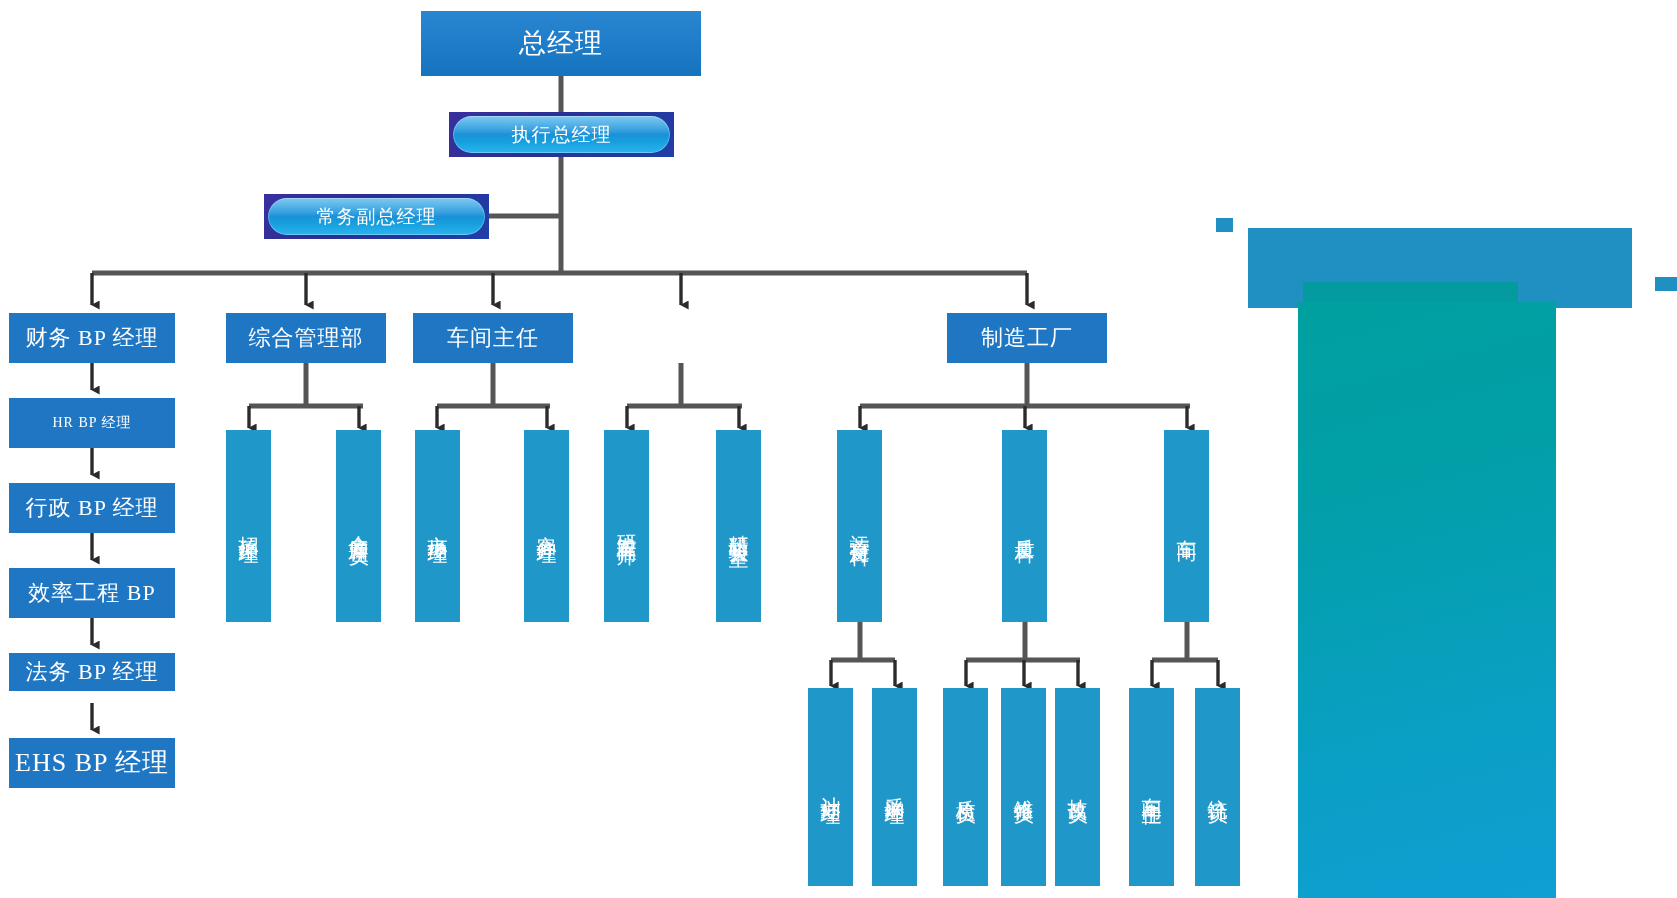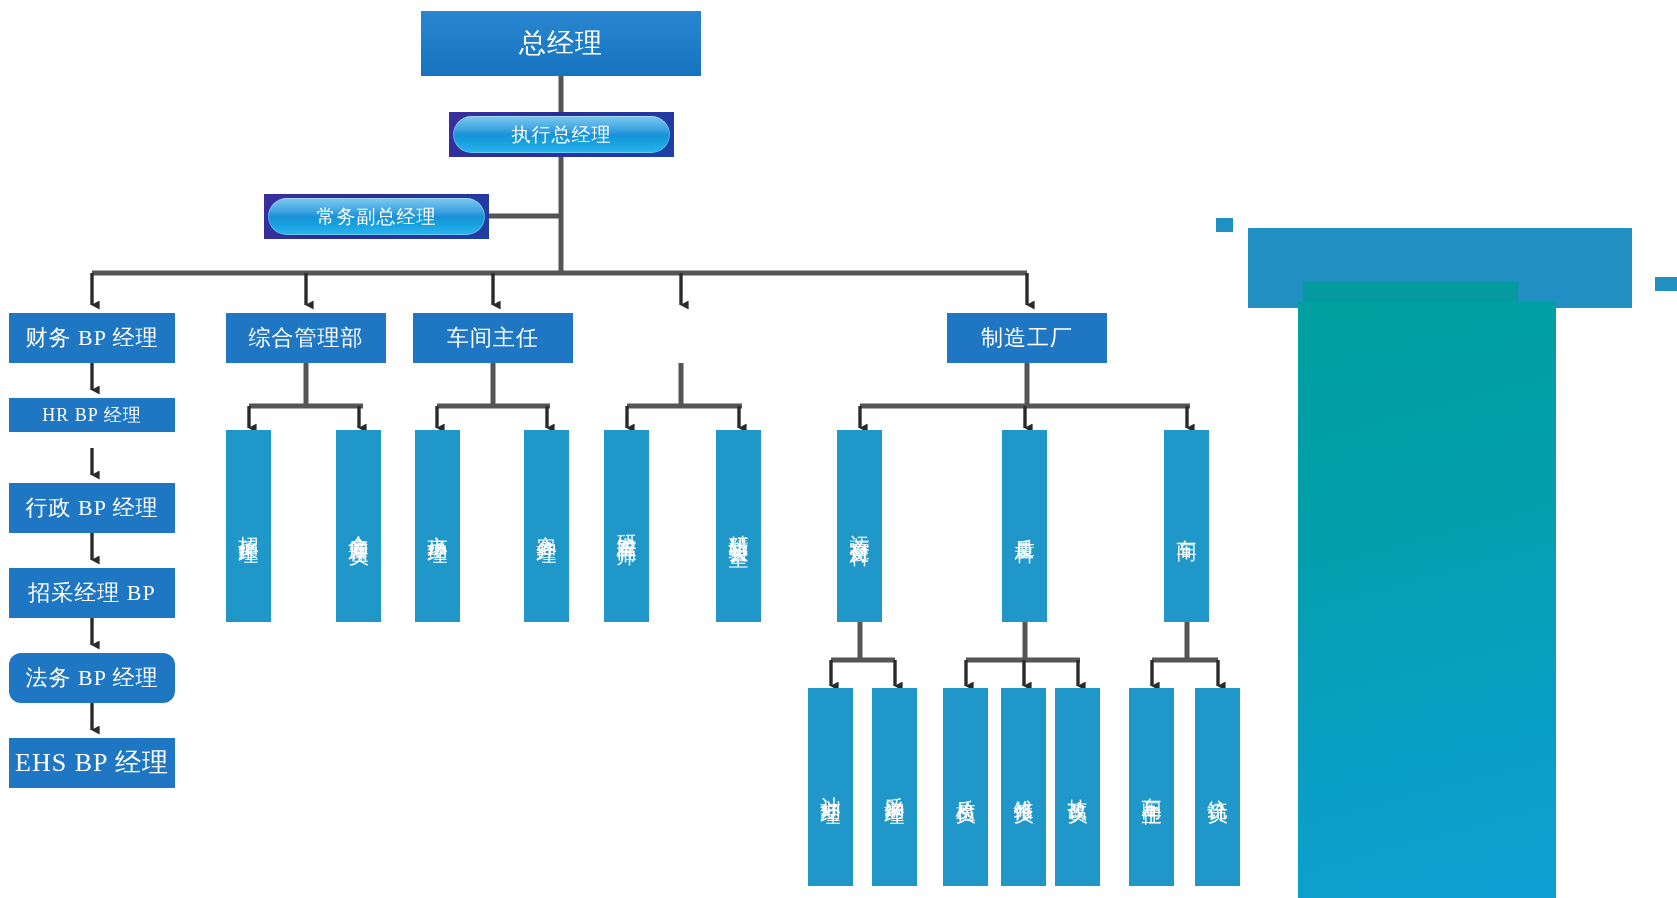--- a/index.html
+++ b/index.html
@@ -174,24 +174,24 @@
 
   <div class="node flat" style="left:9px;top:313px;width:166px;height:50px;font-size:22px;">财务 BP 经理</div>
 
   <div class="node flat" style="left:226px;top:313px;width:160px;height:50px;font-size:22px;">综合管理部</div>
 
   <div class="node flat" style="left:413px;top:313px;width:160px;height:50px;font-size:22px;">车间主任</div>
 
 
   <div class="node flat" style="left:947px;top:313px;width:160px;height:50px;font-size:22px;">制造工厂</div>
 
-  <div class="node flat" style="left:9px;top:398px;width:166px;height:34px;font-size:18px;text-align:right;">HR BP 经理</div>
+  <div class="node flat" style="left:9px;top:398px;width:166px;height:50px;font-size:14px;text-align:right;">HR BP 经理</div>
   <div class="node flat" style="left:9px;top:483px;width:166px;height:50px;font-size:22px;">行政 BP 经理</div>
-  <div class="node flat" style="left:9px;top:568px;width:166px;height:50px;font-size:22px;">招采经理 BP</div>
-  <div class="node flat" style="left:9px;top:653px;width:166px;height:50px;font-size:22px;border-radius:12px;">法务 BP 经理</div>
+  <div class="node flat" style="left:9px;top:568px;width:166px;height:50px;font-size:22px;">效率工程 BP</div>
+  <div class="node flat" style="left:9px;top:653px;width:166px;height:38px;font-size:22px;">法务 BP 经理</div>
   <div class="node flat" style="left:9px;top:738px;width:166px;height:50px;font-size:26px;">EHS BP 经理</div>
 
   <div class="node vbox" style="left:226px;top:430px;width:45px;height:192px;font-size:20px;">招采经理</div>
   <div class="node vbox" style="left:336px;top:430px;width:45px;height:192px;font-size:20px;">仓库管理员</div>
 
   <div class="node vbox" style="left:415px;top:430px;width:45px;height:192px;font-size:20px;">市场经理</div>
   <div class="node vbox" style="left:524px;top:430px;width:45px;height:192px;font-size:20px;">客户经理</div>
 
   <div class="node vbox" style="left:604px;top:430px;width:45px;height:192px;font-size:20px;">研发工程师</div>
   <div class="node vbox" style="left:716px;top:430px;width:45px;height:192px;font-size:20px;">精研实验室</div>

